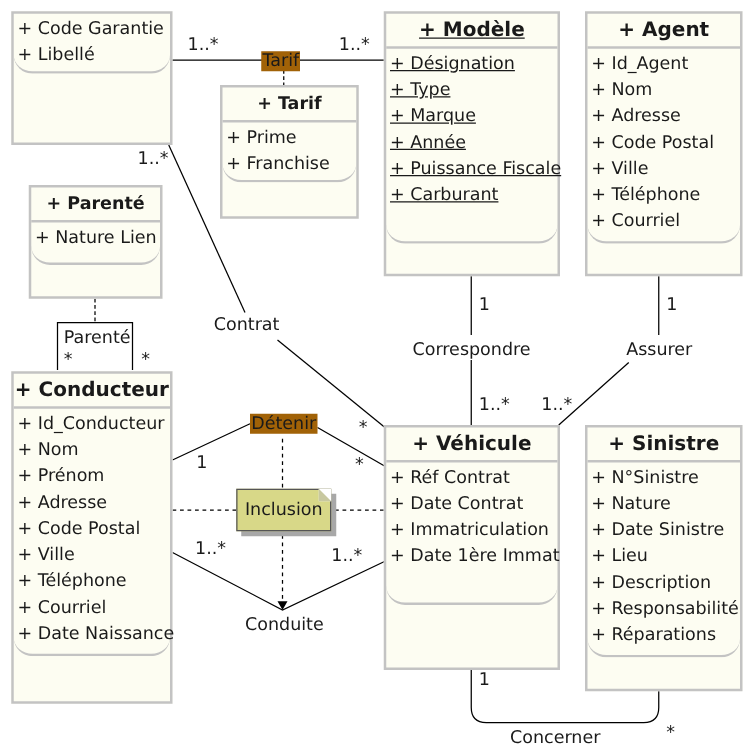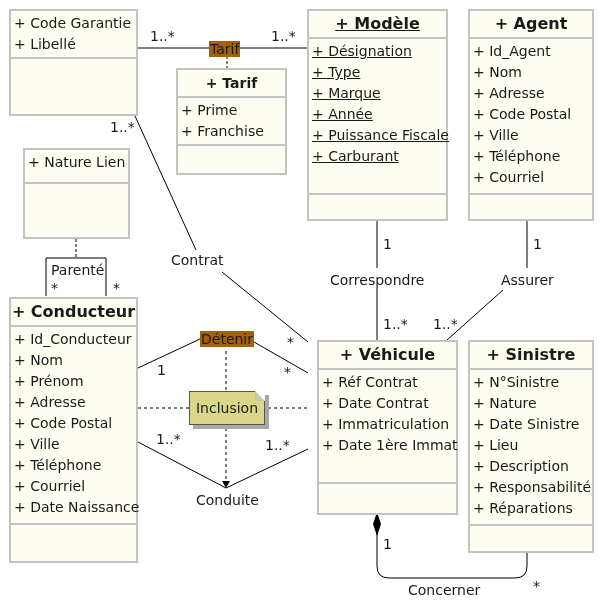--- a/index.html
+++ b/index.html
@@ -1,21 +1,21 @@
 <!DOCTYPE html>
 <html><head>
 <meta charset="utf-8">
 <style>
   html,body{margin:0;padding:0;background:#ffffff;}
   body{width:600px;height:600px;position:relative;overflow:hidden;font-family:"DejaVu Sans","Liberation Sans",sans-serif;color:#1a1a1a;}
   svg.links{position:absolute;left:0;top:0;width:600px;height:600px;}
   .cls{position:absolute;background:#fdfdf2;border:2px solid #c3c3c3;box-sizing:border-box;}
   .cls .hd{font-weight:bold;text-align:center;border-bottom:2px solid #c3c3c3;height:26px;line-height:26px;font-size:16px;}
   .cls .hd.small{font-size:14px;}
-  .cls .attrs{border-bottom:2px solid #c3c3c3;padding:2px 16px 2px 3px;}
+  .cls .attrs{border-bottom:2px solid #c3c3c3;padding:2px 16px 2px 3px;border-radius:15px;}
   .cls .attr{font-size:14px;line-height:21px;white-space:nowrap;}
   .cls .ops{height:24px;}
   .lbl{position:absolute;font-size:14px;white-space:nowrap;line-height:16px;}
   .mult{position:absolute;font-size:14px;white-space:nowrap;line-height:16px;}
   .bg{background:#a16207;padding:0 1px;}
   .note{position:absolute;left:189px;top:391px;width:76px;height:34px;background:#d8d888;border:1px solid #555;box-sizing:border-box;font-size:14px;line-height:32px;text-align:center;box-shadow:4px 4px 0 #a8a8a8;}
   .note::after{content:"";position:absolute;right:-1px;top:-1px;width:0;height:0;border-left:10px solid #c8c8a0;border-top:10px solid #fff;}
 </style>
 </head>
 <body>
@@ -90,20 +90,21 @@
     <div class="attr">+ Adresse</div>
     <div class="attr">+ Code Postal</div>
     <div class="attr">+ Ville</div>
     <div class="attr">+ Téléphone</div>
     <div class="attr">+ Courriel</div>
   </div>
   <div class="ops"></div>
 </div>
 
 <div class="cls" style="left:23px;top:148px;width:107px;height:91px;">
+  <div class="hd small">+ Parenté</div>
   <div class="attrs" style="height:28px;">
     <div class="attr">+ Nature Lien</div>
   </div>
   <div class="ops"></div>
 </div>
 
 <div class="cls" style="left:9px;top:297px;width:129px;height:266px;">
   <div class="hd">+ Conducteur</div>
   <div class="attrs" style="height:192px;">
     <div class="attr">+ Id_Conducteur</div>
@@ -112,21 +113,21 @@
     <div class="attr">+ Adresse</div>
     <div class="attr">+ Code Postal</div>
     <div class="attr">+ Ville</div>
     <div class="attr">+ Téléphone</div>
     <div class="attr">+ Courriel</div>
     <div class="attr">+ Date Naissance</div>
   </div>
   <div class="ops"></div>
 </div>
 
-<div class="cls" style="left:317px;top:340px;width:141px;height:175px;">
+<div class="cls" style="left:307px;top:340px;width:141px;height:196px;">
   <div class="hd">+ Véhicule</div>
   <div class="attrs" style="height:108px;">
     <div class="attr">+ Réf Contrat</div>
     <div class="attr">+ Date Contrat</div>
     <div class="attr">+ Immatriculation</div>
     <div class="attr">+ Date 1ère Immat</div>
   </div>
   <div class="ops"></div>
 </div>
 

